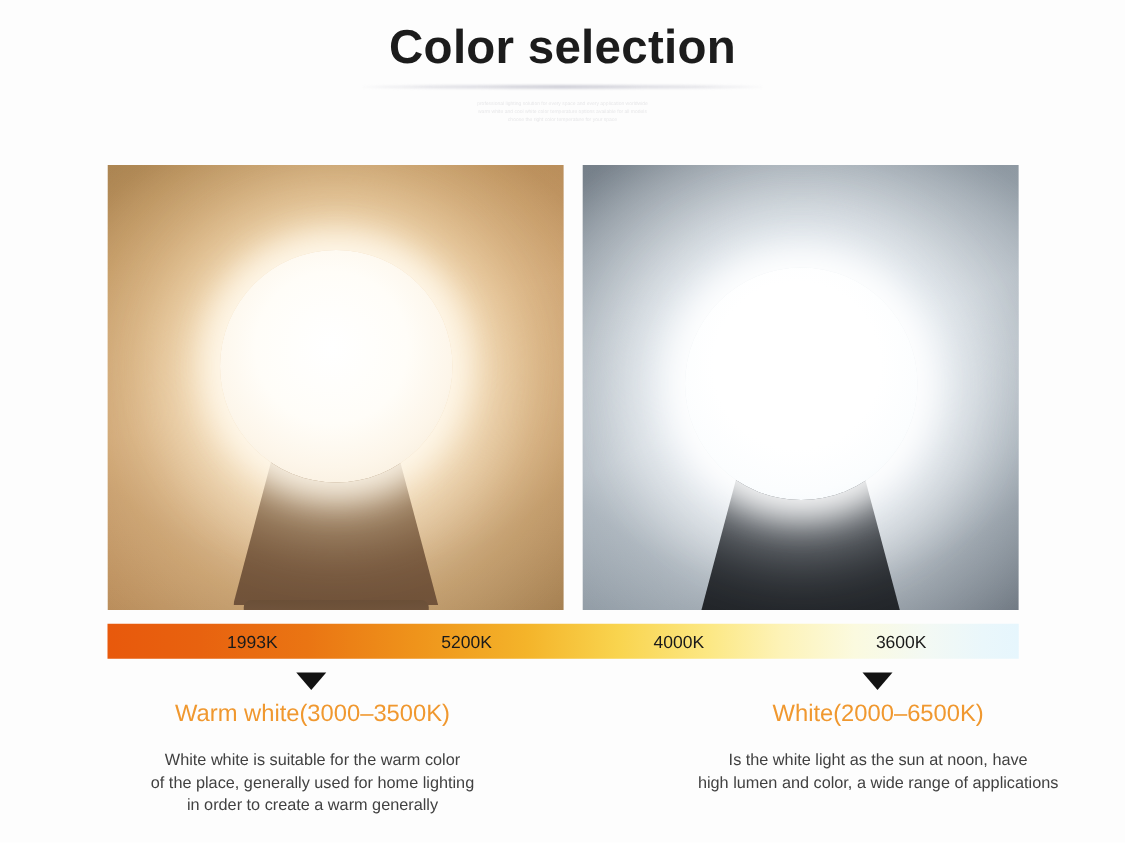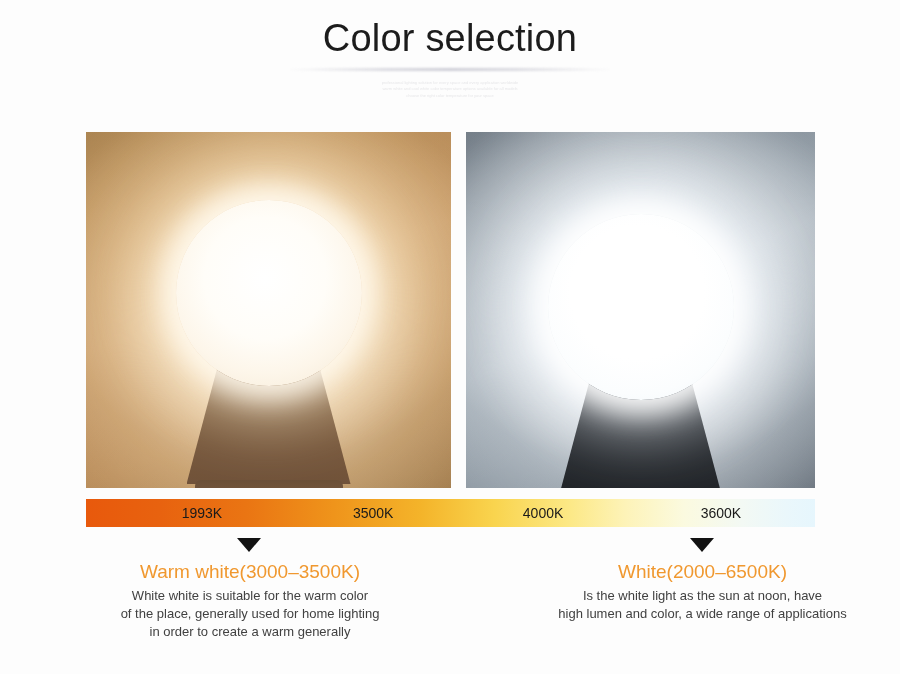--- a/index.html
+++ b/index.html
@@ -17,21 +17,21 @@
   }
 
   
   #page-title {
     position: absolute;
     top: 14px;
     left: 0;
     width: 900px;
     text-align: center;
     font-size: 38px;
-    font-weight: 400;
+    font-weight: 700;
     color: #1c1c1c;
     letter-spacing: 0.2px;
     line-height: 48px;
     white-space: nowrap;
   }
 
   
   #title-reflection {
     position: absolute;
     top: 66px;
@@ -233,21 +233,21 @@
   
   .caption-block { position: absolute; text-align: center; }
   #caption-warm { left: 100px; top: 560px; width: 300px; }
   #caption-cool { left: 525px; top: 560px; width: 355px; }
 
   .caption-heading {
     font-size: 19px;
     color: #f0982f;
     line-height: 24px;
     white-space: nowrap;
-    margin-bottom: 3px;
+    margin-bottom: 15px;
   }
   .caption-body {
     font-size: 13px;
     color: #414141;
     line-height: 18px;
   }
   .caption-body div { white-space: nowrap; }
 </style>
 </head>
 <body>
@@ -276,21 +276,21 @@
   <div class="halo"></div>
   <div class="bulb-neck">
     <div class="trunk"></div>
 
   </div>
   <div class="bulb-globe"></div>
 </div>
 
 <div id="kelvin-bar">
   <div class="kelvin-tick" style="left:0; width:31.8%;">1993K</div>
-  <div class="kelvin-tick" style="left:31.8%; width:15.2%;">3500K</div>
+  <div class="kelvin-tick" style="left:31.8%; width:15.2%;">5200K</div>
   <div class="kelvin-tick" style="left:55.2%; width:15.0%;">4000K</div>
   <div class="kelvin-tick" style="left:79.6%; width:15.0%;">3600K</div>
 </div>
 
 <div class="callout-arrow" id="arrow-warm"></div>
 <div class="callout-arrow" id="arrow-cool"></div>
 
 <div class="caption-block" id="caption-warm">
   <div class="caption-heading">Warm white(3000–3500K)</div>
   <div class="caption-body">

